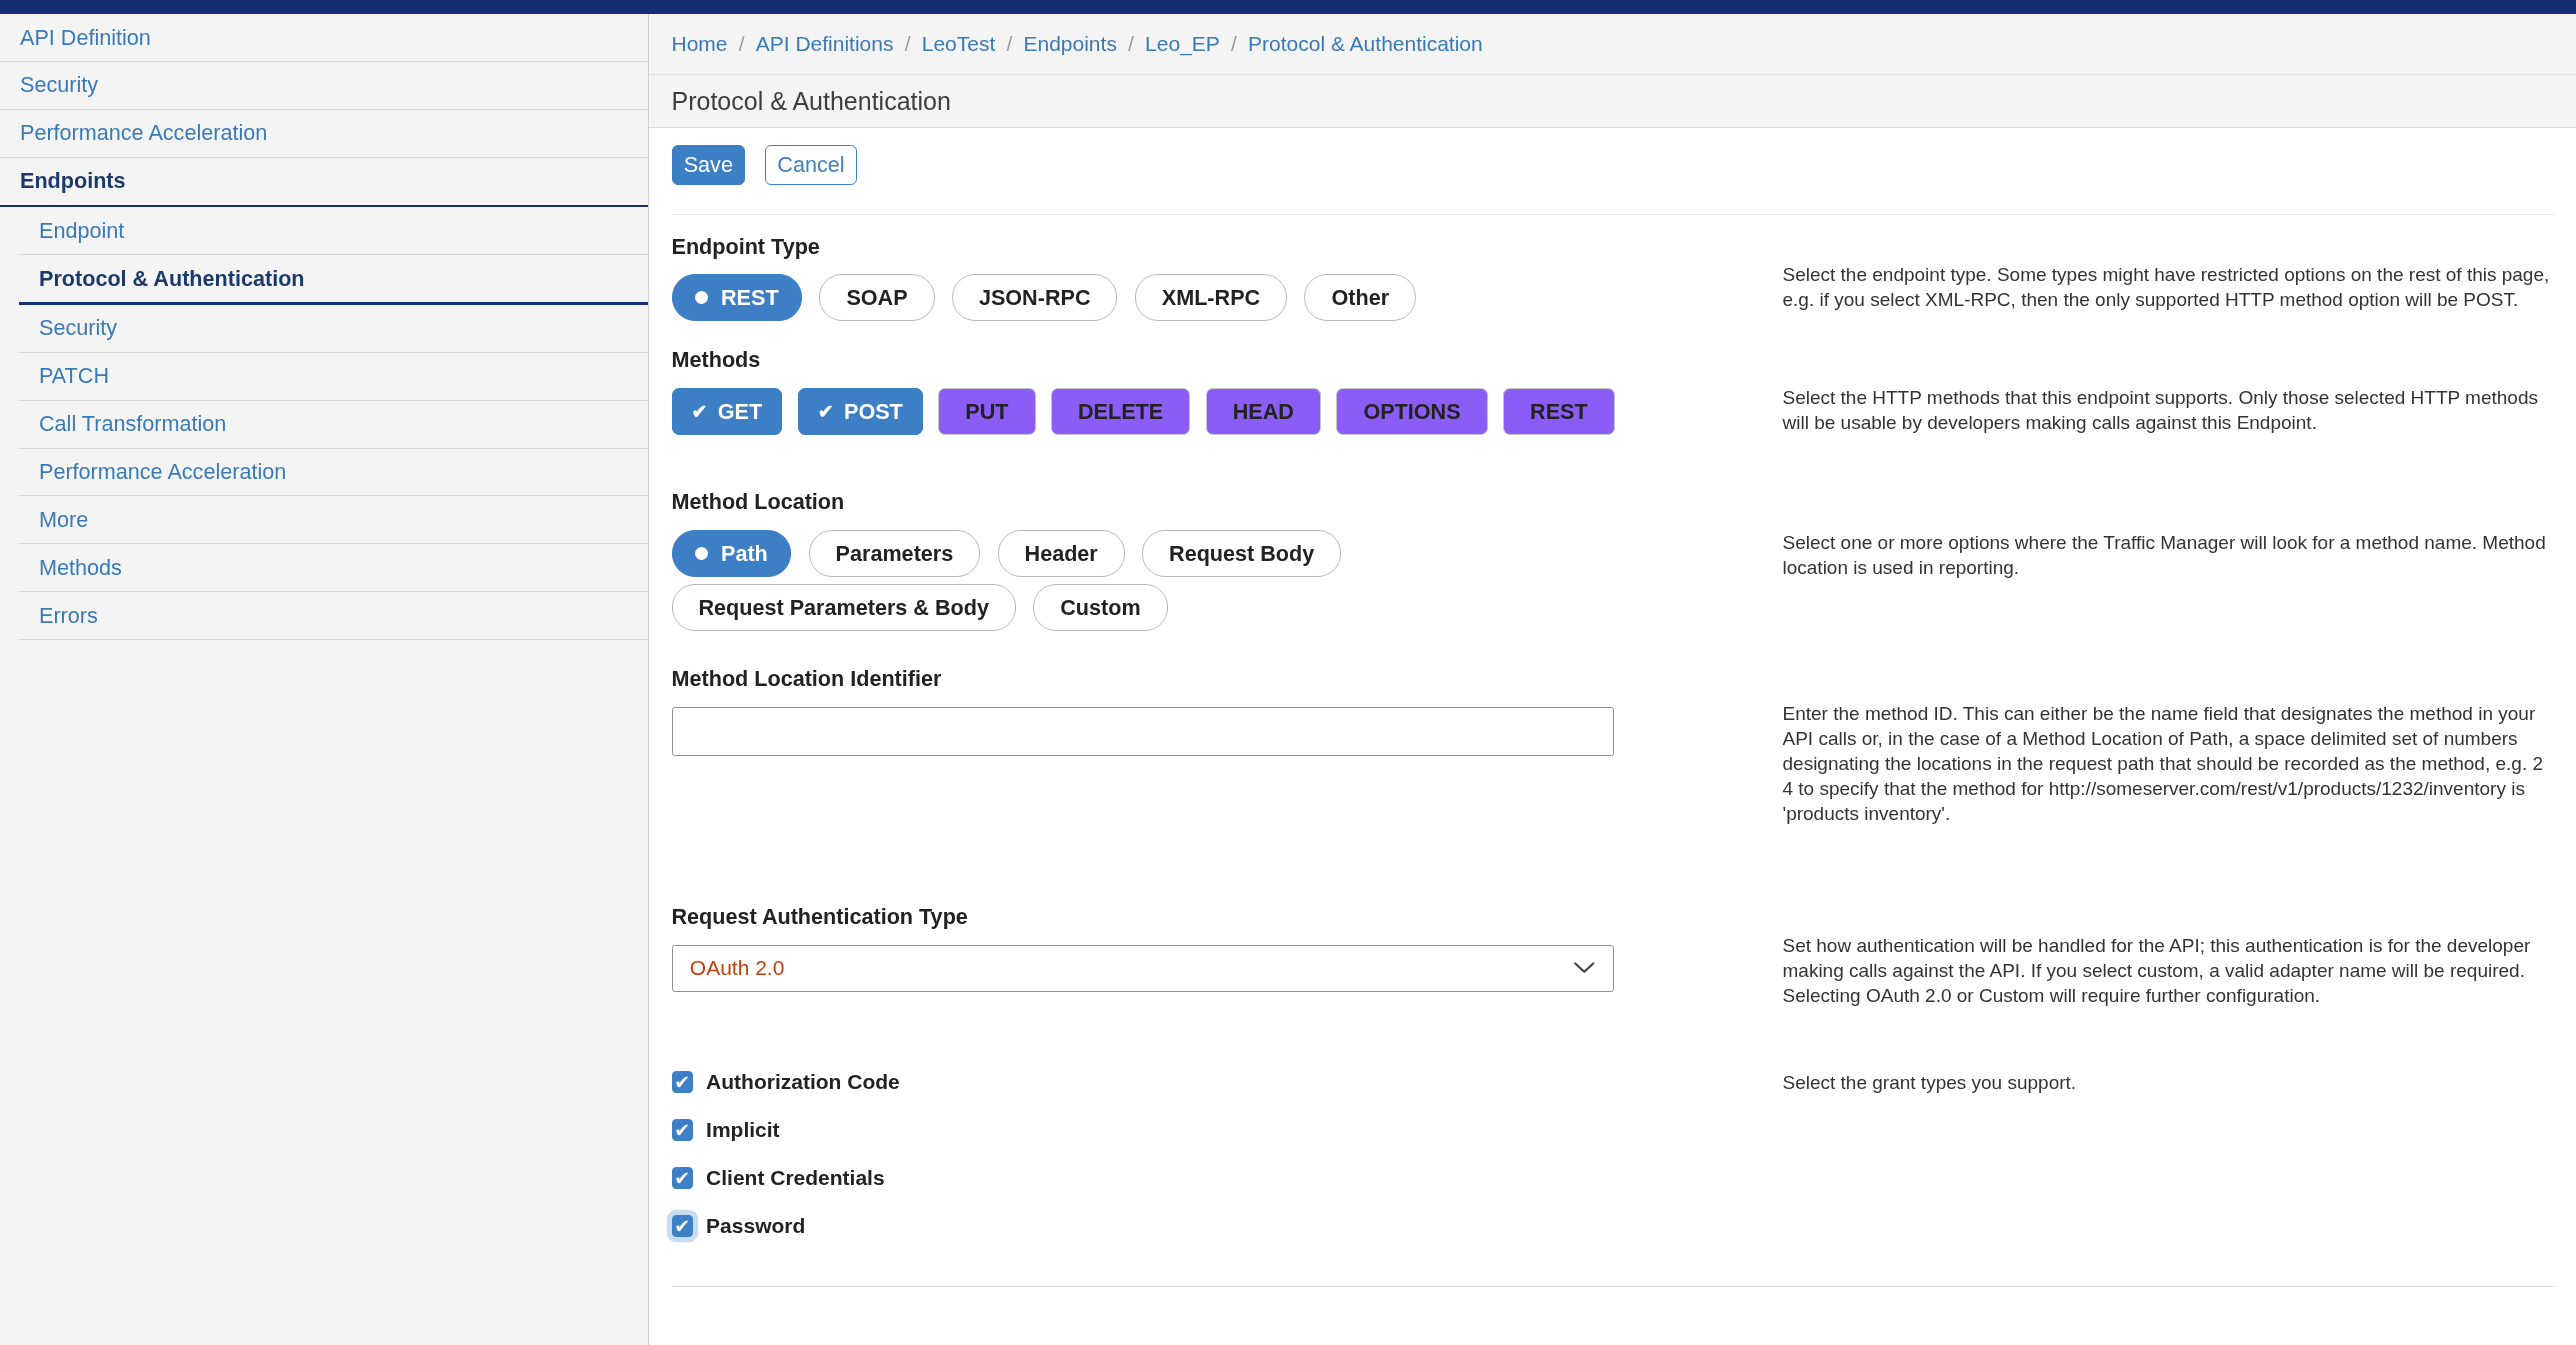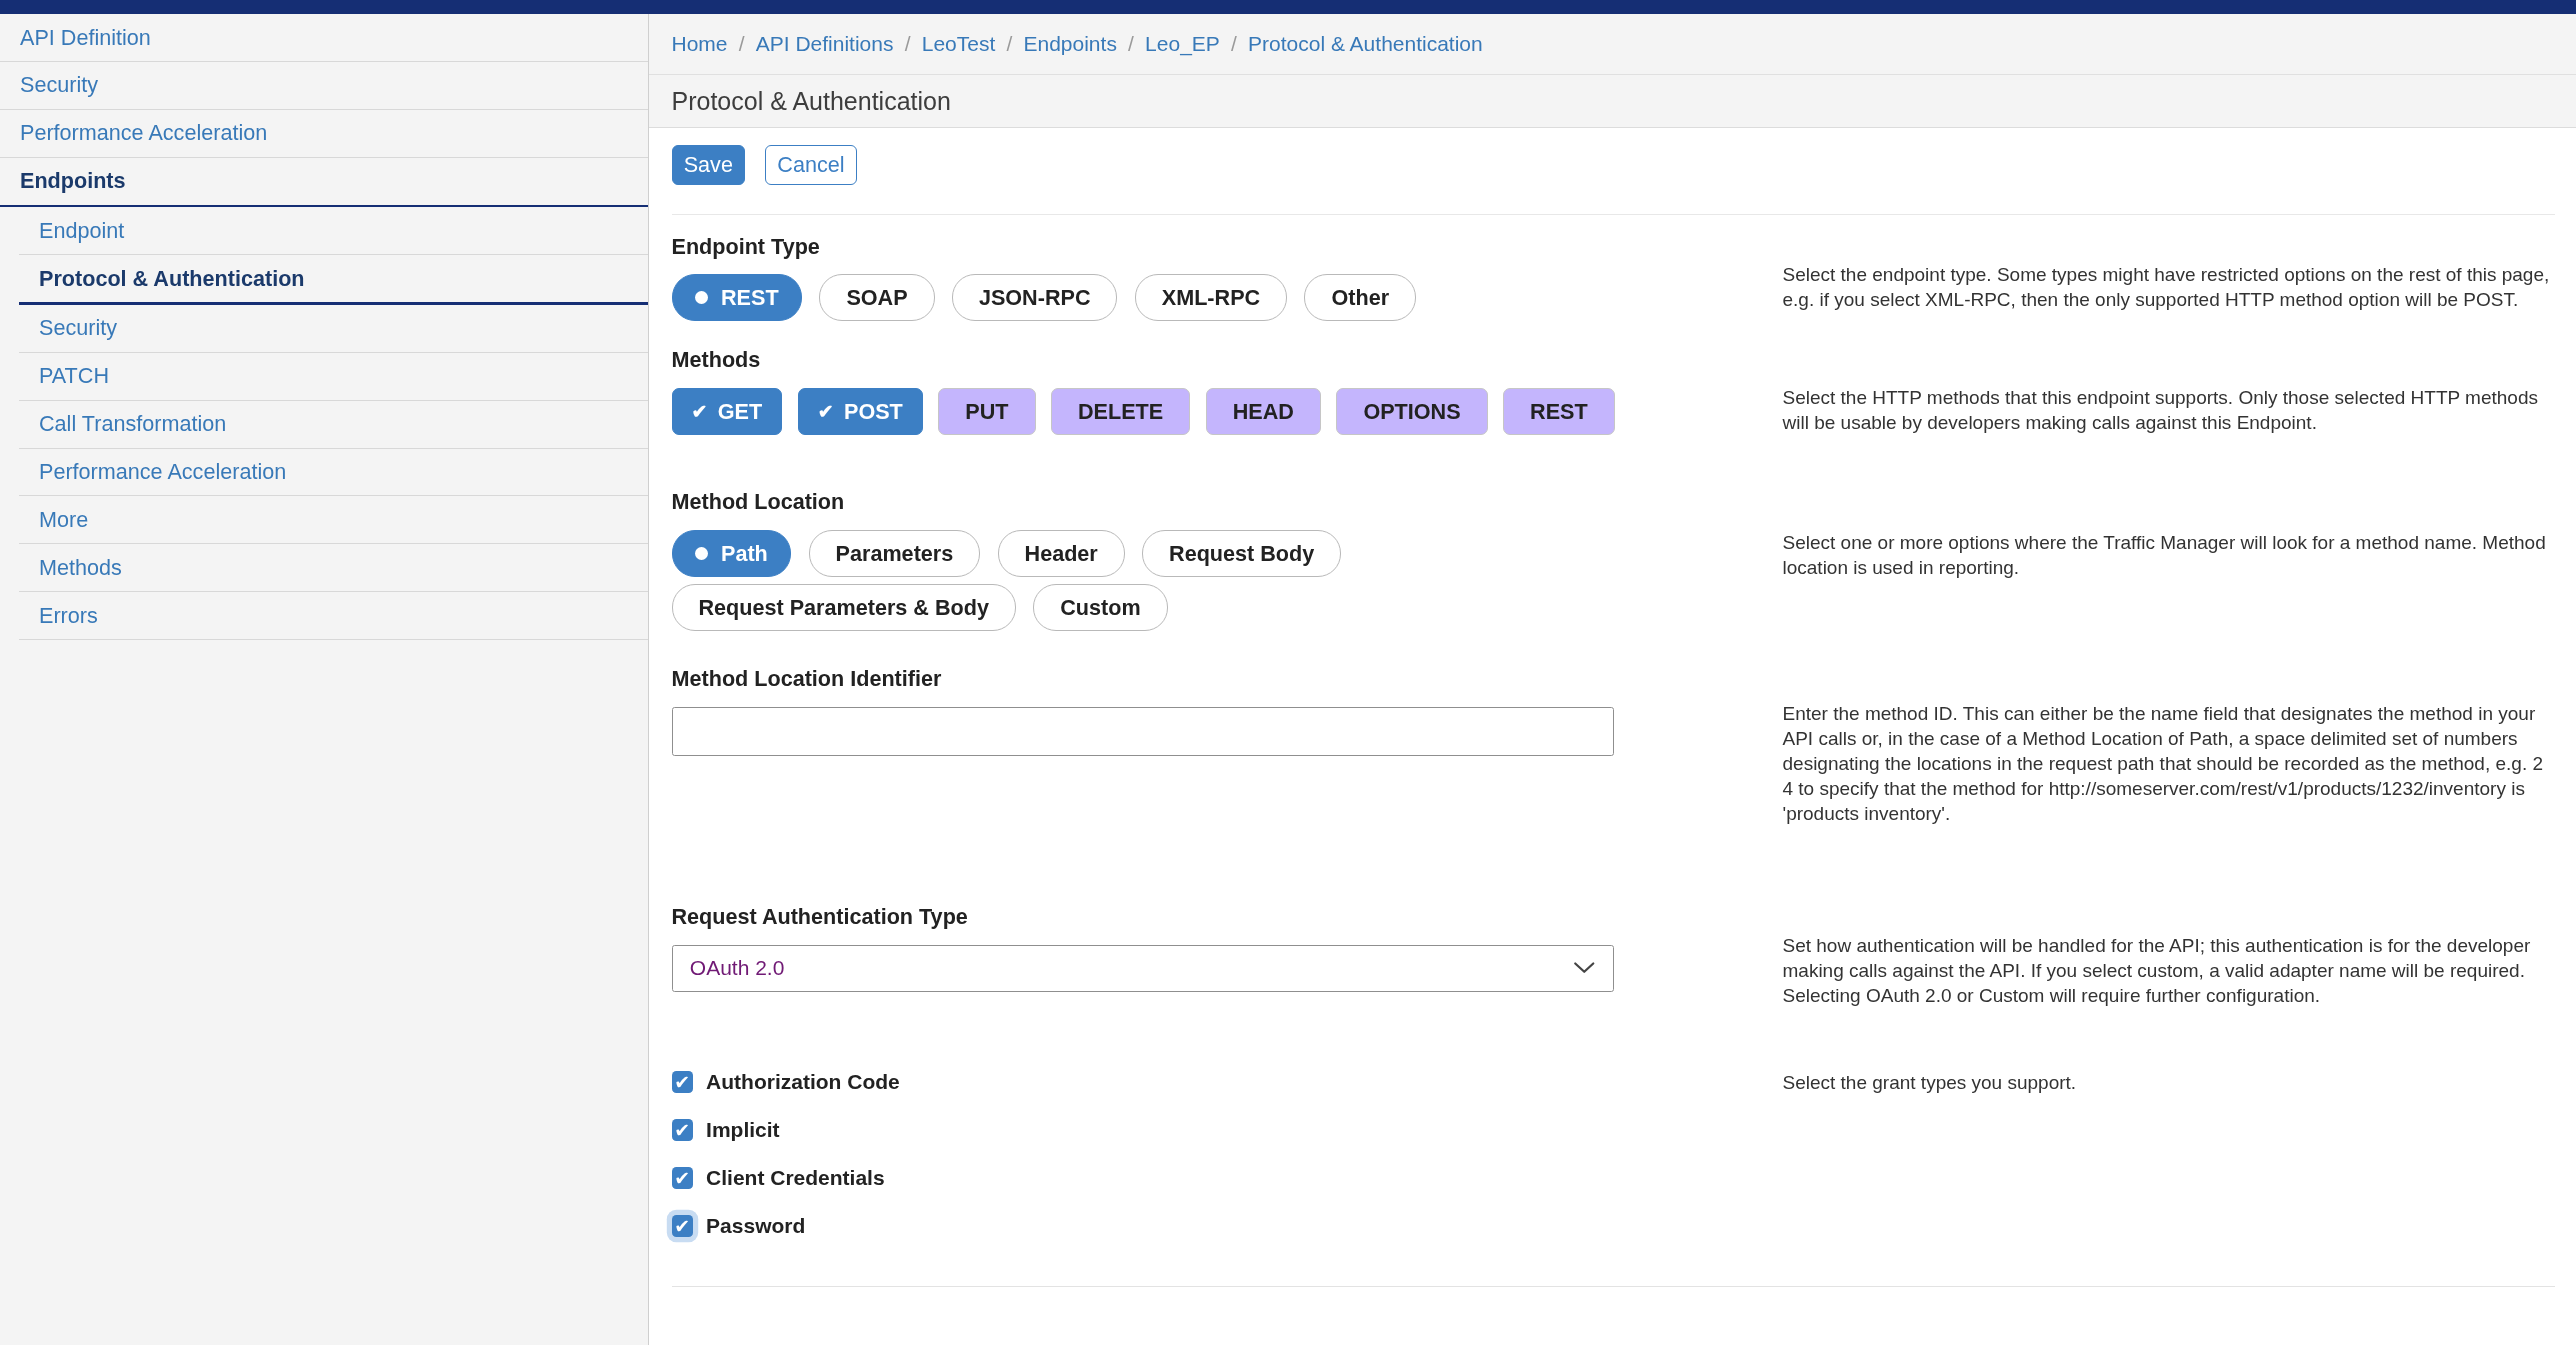--- a/index.html
+++ b/index.html
@@ -54,33 +54,33 @@
   .field-label{font-size:21.6px;font-weight:bold;color:var(--text-dark);margin-bottom:14.7px;}
 
   .pill-group{display:flex;flex-wrap:wrap;gap:7px 17.3px;max-width:993px;}
   .pill{height:47px;border-radius:23px;border:0.9px solid #b9b9b9;background:#fff;
     display:inline-flex;align-items:center;padding:0 26px;font-size:21.6px;font-weight:bold;
     color:var(--text-dark);cursor:pointer;white-space:nowrap;}
   .pill.selected{background:var(--accent);border-color:var(--accent);color:#fff;padding:0 22.5px;}
   .pill .dot{width:13px;height:13px;border-radius:50%;background:#fff;margin-right:13px;}
 
   .mbtn-group{display:flex;gap:15.5px;}
-  .mbtn{height:47px;border-radius:7px;border:0.9px solid #c6c6c6;background:#c4b5fd;
+  .mbtn{height:47px;border-radius:7px;border:0.9px solid #c6c6c6;background:#8b5cf6;
     display:inline-flex;align-items:center;justify-content:center;padding:16px 26px;
     font-size:21.6px;font-weight:bold;color:var(--text-dark);cursor:pointer;white-space:nowrap;}
   .mbtn.selected{background:var(--accent);border-color:var(--accent);color:#fff;padding:0 19px;}
   .mbtn .check,.checkbox .check{font-size:19px;line-height:1;}
   .mbtn .check{margin-right:10.4px;}
 
   .text-input{width:942px;height:49px;border:0.9px solid #8f8f8f;border-radius:2.6px;
     background:#fff;font-size:21px;padding:0 14px;color:var(--text-dark);
     font-family:"Liberation Sans","DejaVu Sans",sans-serif;}
   .select{width:942px;height:47px;border:0.9px solid #8f8f8f;border-radius:2.6px;background:#fff;
     display:flex;align-items:center;justify-content:space-between;padding:0 17.3px;
-    font-size:21px;color:#701a75;cursor:pointer;}
+    font-size:21px;color:#c2410c;cursor:pointer;}
   .select .chev{width:22.5px;height:14px;flex-shrink:0;}
 
   .grants{display:flex;flex-direction:column;gap:24px;}
   .cbrow{display:flex;align-items:center;gap:13px;}
   .checkbox{width:21.6px;height:21.6px;border-radius:4.3px;background:var(--accent);
     display:flex;align-items:center;justify-content:center;color:#fff;cursor:pointer;flex-shrink:0;}
   .checkbox.focused{box-shadow:0 0 0 5.2px #c8dcf2;}
   .cblabel{font-size:21px;font-weight:bold;color:var(--text-dark);}
 
   .hdivider{height:0.9px;background:#e3e3e3;margin-top:48px;}

